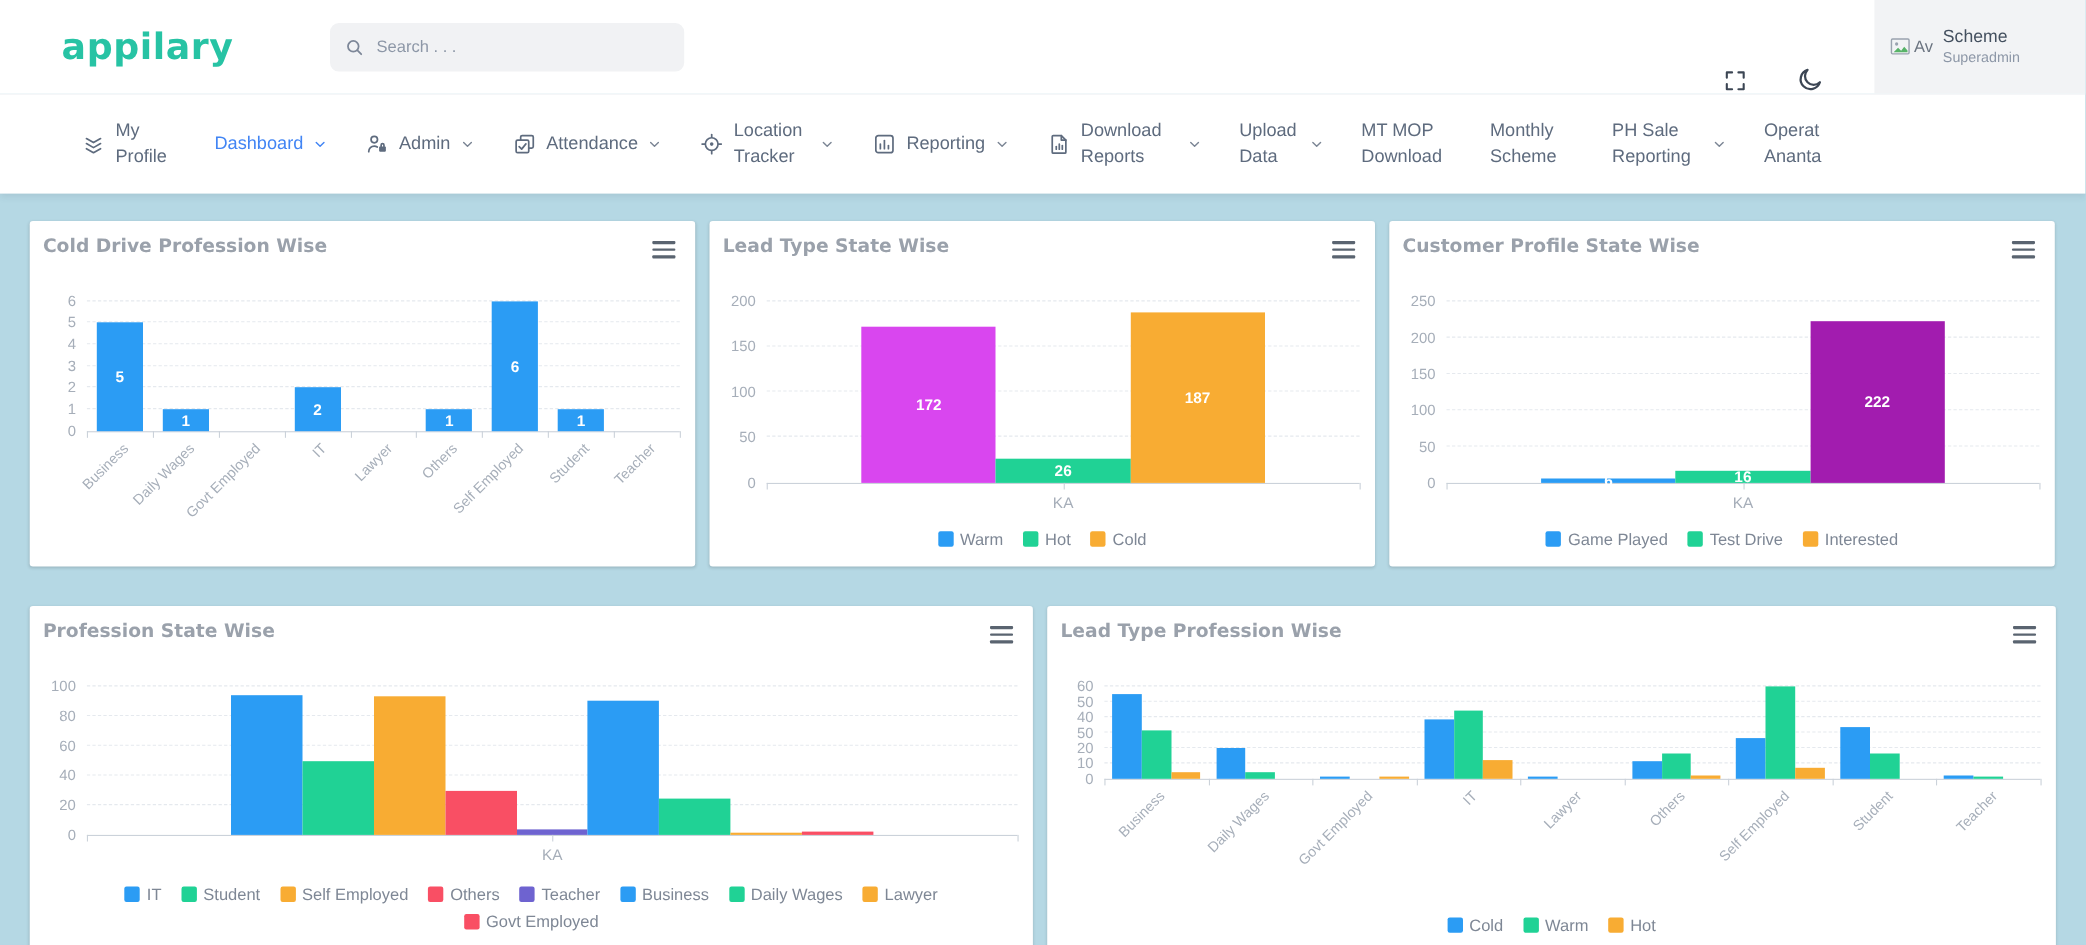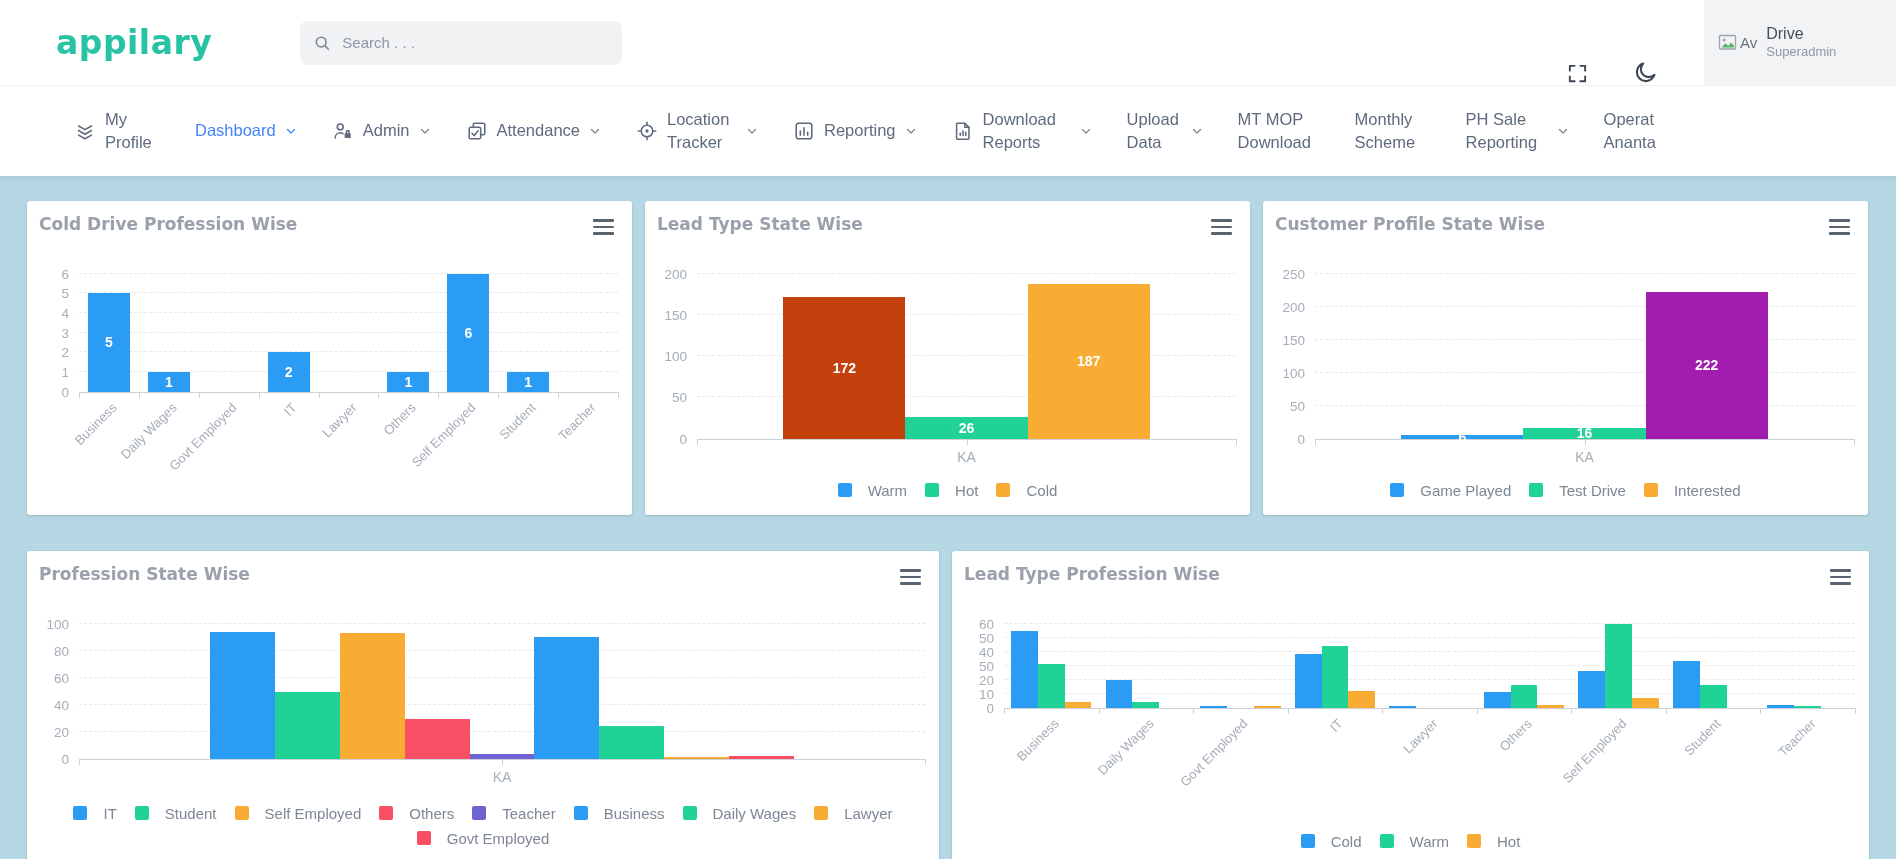--- a/index.html
+++ b/index.html
@@ -49,21 +49,21 @@
   .slots{position:absolute;left:0;right:0;top:0;bottom:0;display:flex;align-items:flex-end;}
   .slot{flex:1;height:100%;display:flex;align-items:flex-end;justify-content:center;}
   .group{display:flex;align-items:flex-end;height:100%;}
   .bar{flex:1;position:relative;}
   .val{position:absolute;left:-22px;right:-22px;top:50%;transform:translateY(-50%);text-align:center;color:#fff;font-weight:bold;font-size:14px;}
   .tickmark{position:absolute;width:1px;height:6px;background:#CBD2DA;top:100%;}
   .xlabels{position:relative;margin:0 14px 0 52px;}
   .xlab{position:absolute;top:7px;transform:translateX(-100%) rotate(-45deg);transform-origin:100% 0;font-size:13px;color:#A6AEB9;white-space:nowrap;}
   .kalabel{margin:9px 14px 0 52px;text-align:center;font-size:14px;color:#A6AEB9;}
   .legend{display:flex;flex-wrap:wrap;justify-content:center;align-items:center;gap:8px 18px;font-size:15px;color:#7E8795;margin-left:auto;margin-right:auto;}
-  .legend .li{display:flex;align-items:center;gap:16px;cursor:pointer;}
+  .legend .li{display:flex;align-items:center;gap:6px;cursor:pointer;}
   .legend .li i{width:14px;height:14px;border-radius:2px;flex:none;}
   .legend .li em{font-style:normal;}
 </style>
 </head>
 <body>
 
 <div class="header">
   <div class="logo">appilary</div>
 
   <div class="search">
@@ -91,21 +91,21 @@
     <div class="user-chip">
       <span class="avatar-broken">
         <svg width="20" height="19" viewBox="0 0 20 19" fill="none">
           <rect x="1.5" y="2.5" width="16" height="13.5" rx="1" stroke="#9AA3AF" stroke-width="1.3"></rect>
           <circle cx="6.2" cy="7" r="1.5" fill="#9AA3AF"></circle>
           <path d="M3.5 14.5l4-4.2 2.8 2.8 2.8-3.6 3 3.5v1.5z" fill="#58B368"></path>
         </svg>
         <span>Av</span>
       </span>
       <span class="user-names">
-        <span class="user-name">Drive</span>
+        <span class="user-name">Scheme</span>
         <span class="user-role">Superadmin</span>
       </span>
     </div>
   </div>
 </div>
 
 <div class="nav">
 
   <div class="nav-item">
     <svg width="22" height="22" viewBox="0 0 24 24" fill="none" stroke="#5E6B7E" stroke-width="1.7" stroke-linecap="round" stroke-linejoin="round">
@@ -342,21 +342,21 @@
             <div class="ylab" style="bottom: 25%;">50</div>
             <div class="grid" style="bottom: 50%;"></div>
             <div class="ylab" style="bottom: 50%;">100</div>
             <div class="grid" style="bottom: 75%;"></div>
             <div class="ylab" style="bottom: 75%;">150</div>
             <div class="grid" style="bottom: 100%;"></div>
             <div class="ylab" style="bottom: 100%;">200</div>
             <div class="slots">
               <div class="slot">
                 <div class="group" style="width: 68%;">
-                  <div class="bar" style="height: 86%; background: #c2410c;">
+                  <div class="bar" style="height: 86%; background: #d946ef;">
                     <div class="val">172</div>
                   </div>
                   <div class="bar" style="height: 13%; background: rgb(32, 210, 149);">
                     <div class="val">26</div>
                   </div>
                   <div class="bar" style="height: 93.5%; background: rgb(248, 172, 51);">
                     <div class="val">187</div>
                   </div>
                 </div>
               </div>

